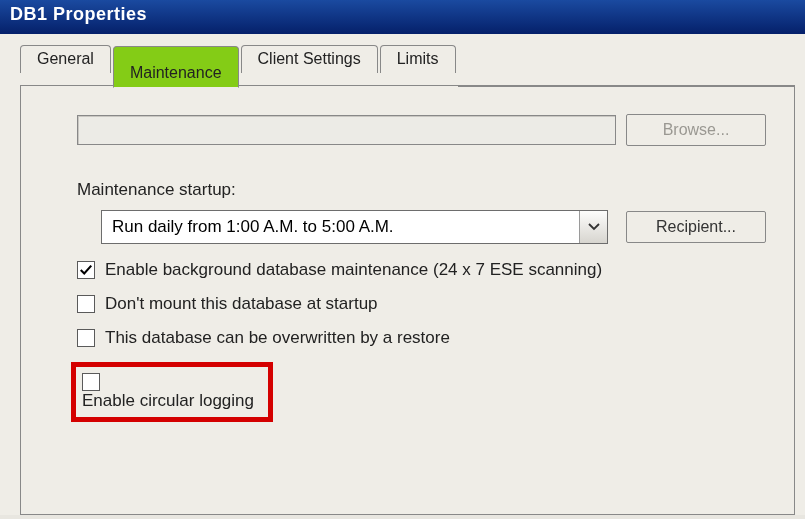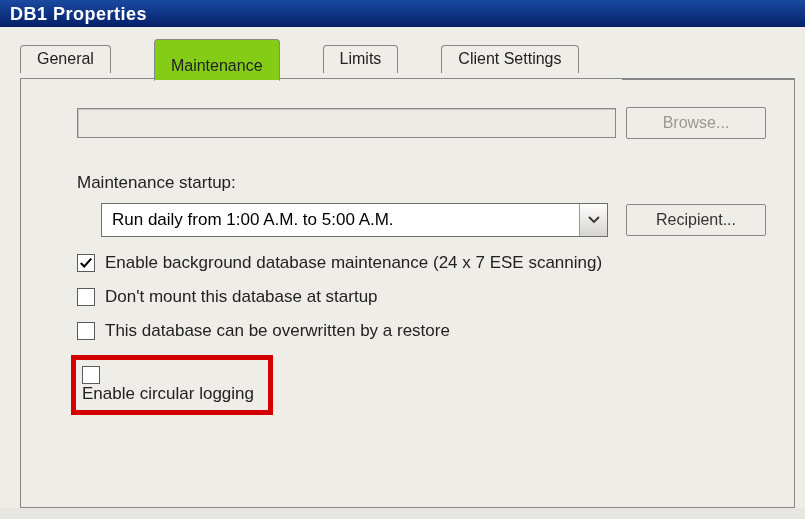--- a/index.html
+++ b/index.html
@@ -10,33 +10,32 @@
     background: #e8e6e0;
     width: 805px;
     height: 519px;
     overflow: hidden;
   }
   .titlebar {
     background: linear-gradient(#1a4aa0, #05206a);
     color: #fff;
     font-weight: 700;
     font-size: 18px;
-    padding: 4px 10px 2px 10px;
+    padding: 4px 10px 9px 10px;
     letter-spacing: 0.5px;
   }
   .dialog-body {
     background: #efede7;
     padding: 10px 10px 0 20px;
   }
   .tabs {
     display: flex;
-    align-items: center;
+    align-items: flex-start;
     position: relative;
     z-index: 2;
-    gap: 41px;
   }
   .tab {
     border: 1px solid #888;
     border-bottom: none;
     border-radius: 4px 4px 0 0;
     background: #efede7;
     padding: 4px 16px 5px 16px;
     margin-right: 2px;
     font-size: 16px;
     color: #222;
@@ -139,22 +138,22 @@
 
 <div class="titlebar">
   <span>DB1 Properties</span>
 </div>
 
 <div class="dialog-body">
 
   <div class="tabs">
     <div class="tab"><span>General</span></div>
     <div class="tab active"><span>Maintenance</span></div>
+    <div class="tab"><span>Client Settings</span></div>
     <div class="tab"><span>Limits</span></div>
-    <div class="tab"><span>Client Settings</span></div>
     <div class="tab-end"></div>
   </div>
 
   <div class="tab-panel">
 
 
     <div class="row" style="padding-left:28px; gap:10px;">
       <div class="textbox"></div>
       <button class="btn disabled">
         <span>Browse...</span>

